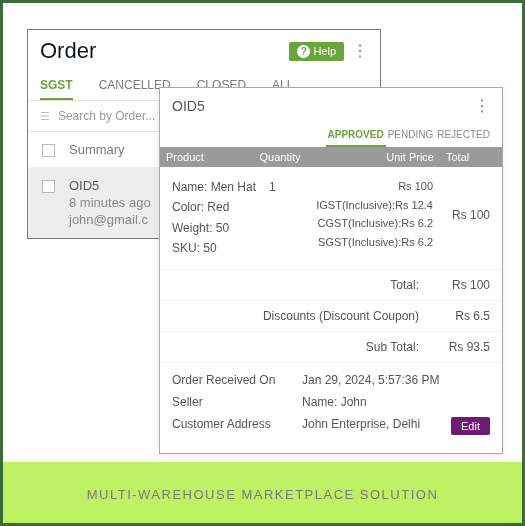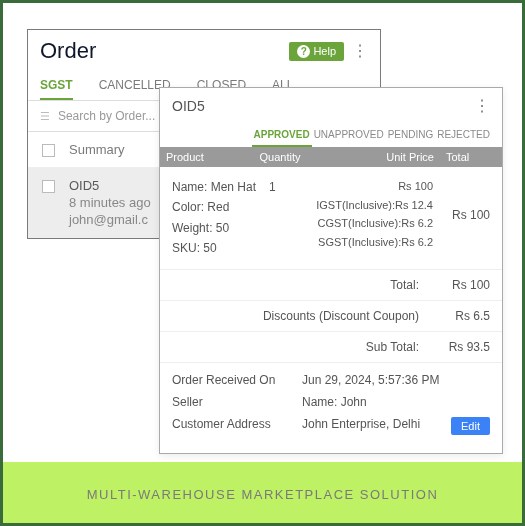--- a/index.html
+++ b/index.html
@@ -45,21 +45,21 @@
 .prod-grid .qty{line-height:1.7}
 .prod-grid .tax{line-height:1.7;font-size:11px;text-align:right}
 .prod-grid .rtotal{text-align:right;line-height:1.7;padding-top:28px}
 .total-row{display:flex;justify-content:space-between;padding:8px 12px;font-size:12px;color:#555;border-top:1px solid #eee}
 .total-row .label{text-align:right;flex:1;margin-right:16px}
 .total-row .val{width:55px;text-align:right}
 .info-block{padding:10px 12px;border-top:1px solid #eee;font-size:12px;color:#555}
 .info-row{display:flex;margin-bottom:8px;}
 .info-row .k{width:130px}
 .info-row .v{flex:1}
-.edit-btn{background:#3b82f6;color:#fff;font-size:11px;padding:3px 10px;border-radius:2px;cursor:pointer}
+.edit-btn{background:#701a75;color:#fff;font-size:11px;padding:3px 10px;border-radius:2px;cursor:pointer}
 </style>
 </head>
 <body>
 
 <div class="main-area">
   <div class="panel1">
     <div class="panel1-head">
       <div class="panel1-title">Order</div>
       <div class="panel1-right">
         <div class="help-btn">
@@ -99,21 +99,20 @@
 
   <div class="panel2">
     <div class="panel2-head">
       <div class="panel2-title">OID5</div>
       <div class="more-icon">
           <span>⋮</span>
         </div>
     </div>
     <div class="tabs2">
       <div class="tab2 active">APPROVED</div>
-      <div class="tab2">UNAPPROVED</div>
       <div class="tab2">PENDING</div>
       <div class="tab2">REJECTED</div>
     </div>
     <div class="cols">
       <div class="col c1">Product</div>
       <div class="col c2">Quantity</div>
       <div class="col c3">Unit Price</div>
       <div class="col c4">Total</div>
     </div>
     <div class="prod-block">
@@ -142,21 +141,21 @@
       <div class="label">Discounts (Discount Coupon)</div>
       <div class="val">Rs 6.5</div>
     </div>
     <div class="total-row">
       <div class="label">Sub Total:</div>
       <div class="val">Rs 93.5</div>
     </div>
     <div class="info-block">
       <div class="info-row">
         <div class="k">Order Received On</div>
-        <div class="v">Jun 29, 2024, 5:57:36 PM</div>
+        <div class="v">Jan 29, 2024, 5:57:36 PM</div>
       </div>
       <div class="info-row">
         <div class="k">Seller</div>
         <div class="v">Name: John</div>
       </div>
       <div class="info-row">
         <div class="k">Customer Address</div>
         <div class="v">John Enterprise, Delhi</div>
         <div class="edit-btn">Edit</div>
       </div>

